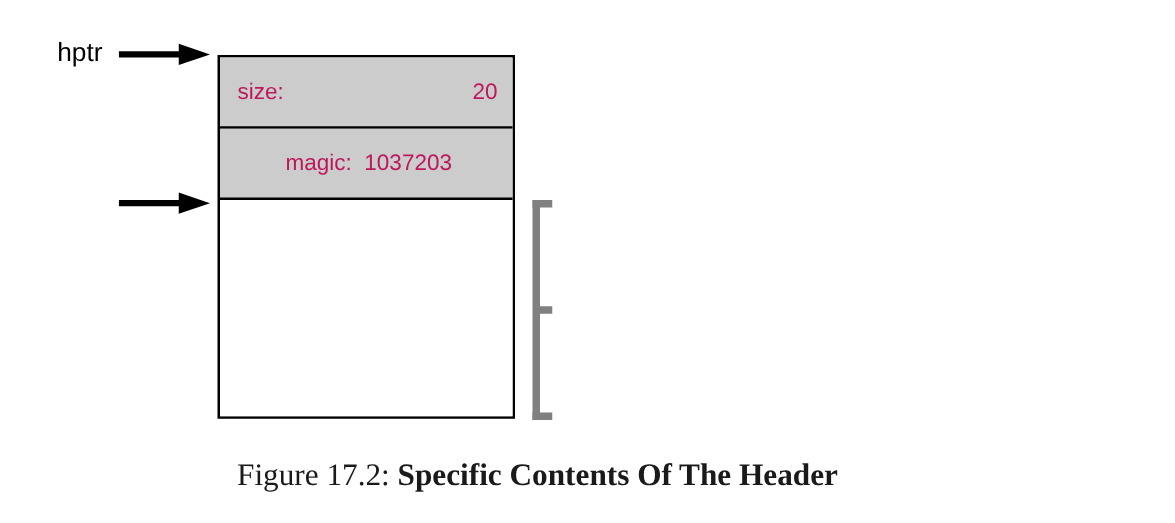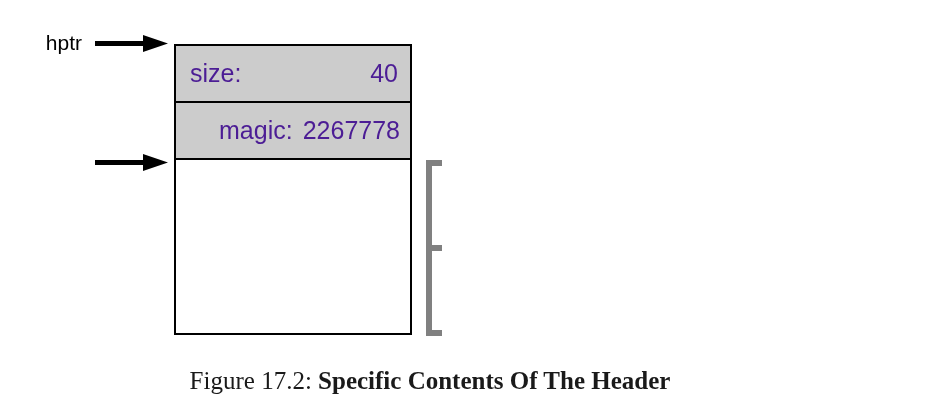--- a/index.html
+++ b/index.html
@@ -57,34 +57,34 @@
     box-sizing: border-box;
     background: #ffffff;
   }
 
   .header-row {
     position: relative;
     background: #cccccc;
     box-sizing: border-box;
     display: flex;
     align-items: center;
-    font-size: 25px;
-    color: #4c1d95;
+    font-size: 18px;
+    color: #be185d;
   }
   #row-size {
     height: 57px;
     border-bottom: 2px solid #000000;
     padding: 0 12px 0 14px;
     justify-content: space-between;
   }
   #row-magic {
     height: 57px;
     border-bottom: 2px solid #000000;
     padding: 0 10px 0 14px;
-    justify-content: flex-end;
+    justify-content: center;
   }
   #row-magic .magic-key { margin-right: 10px; }
 
   #payload-area {
     height: 173px;
     background: #ffffff;
   }
 
   
   #payload-brace {
@@ -140,26 +140,26 @@
     <svg width="74" height="22" viewBox="0 0 74 22" xmlns="http://www.w3.org/2000/svg">
       <rect x="0" y="8" width="52" height="5" fill="#000000"></rect>
       <polygon points="48,2 73,10.5 48,19" fill="#000000"></polygon>
     </svg>
   </div>
 
   <div id="memory-block">
 
     <div class="header-row" id="row-size">
       <span class="size-key">size:</span>
-      <span class="size-value">40</span>
+      <span class="size-value">20</span>
     </div>
 
     <div class="header-row" id="row-magic">
       <span class="magic-key">magic:</span>
-      <span class="magic-value">2267778</span>
+      <span class="magic-value">1037203</span>
     </div>
 
     <div id="payload-area"></div>
   </div>
 
   <div id="payload-brace">
     <svg width="22" height="176" viewBox="0 0 22 176" xmlns="http://www.w3.org/2000/svg">
       <rect x="6" y="0" width="16" height="6" fill="#808080"></rect>
       <rect x="6" y="0" width="6" height="176" fill="#808080"></rect>
       <rect x="6" y="170" width="16" height="6" fill="#808080"></rect>

